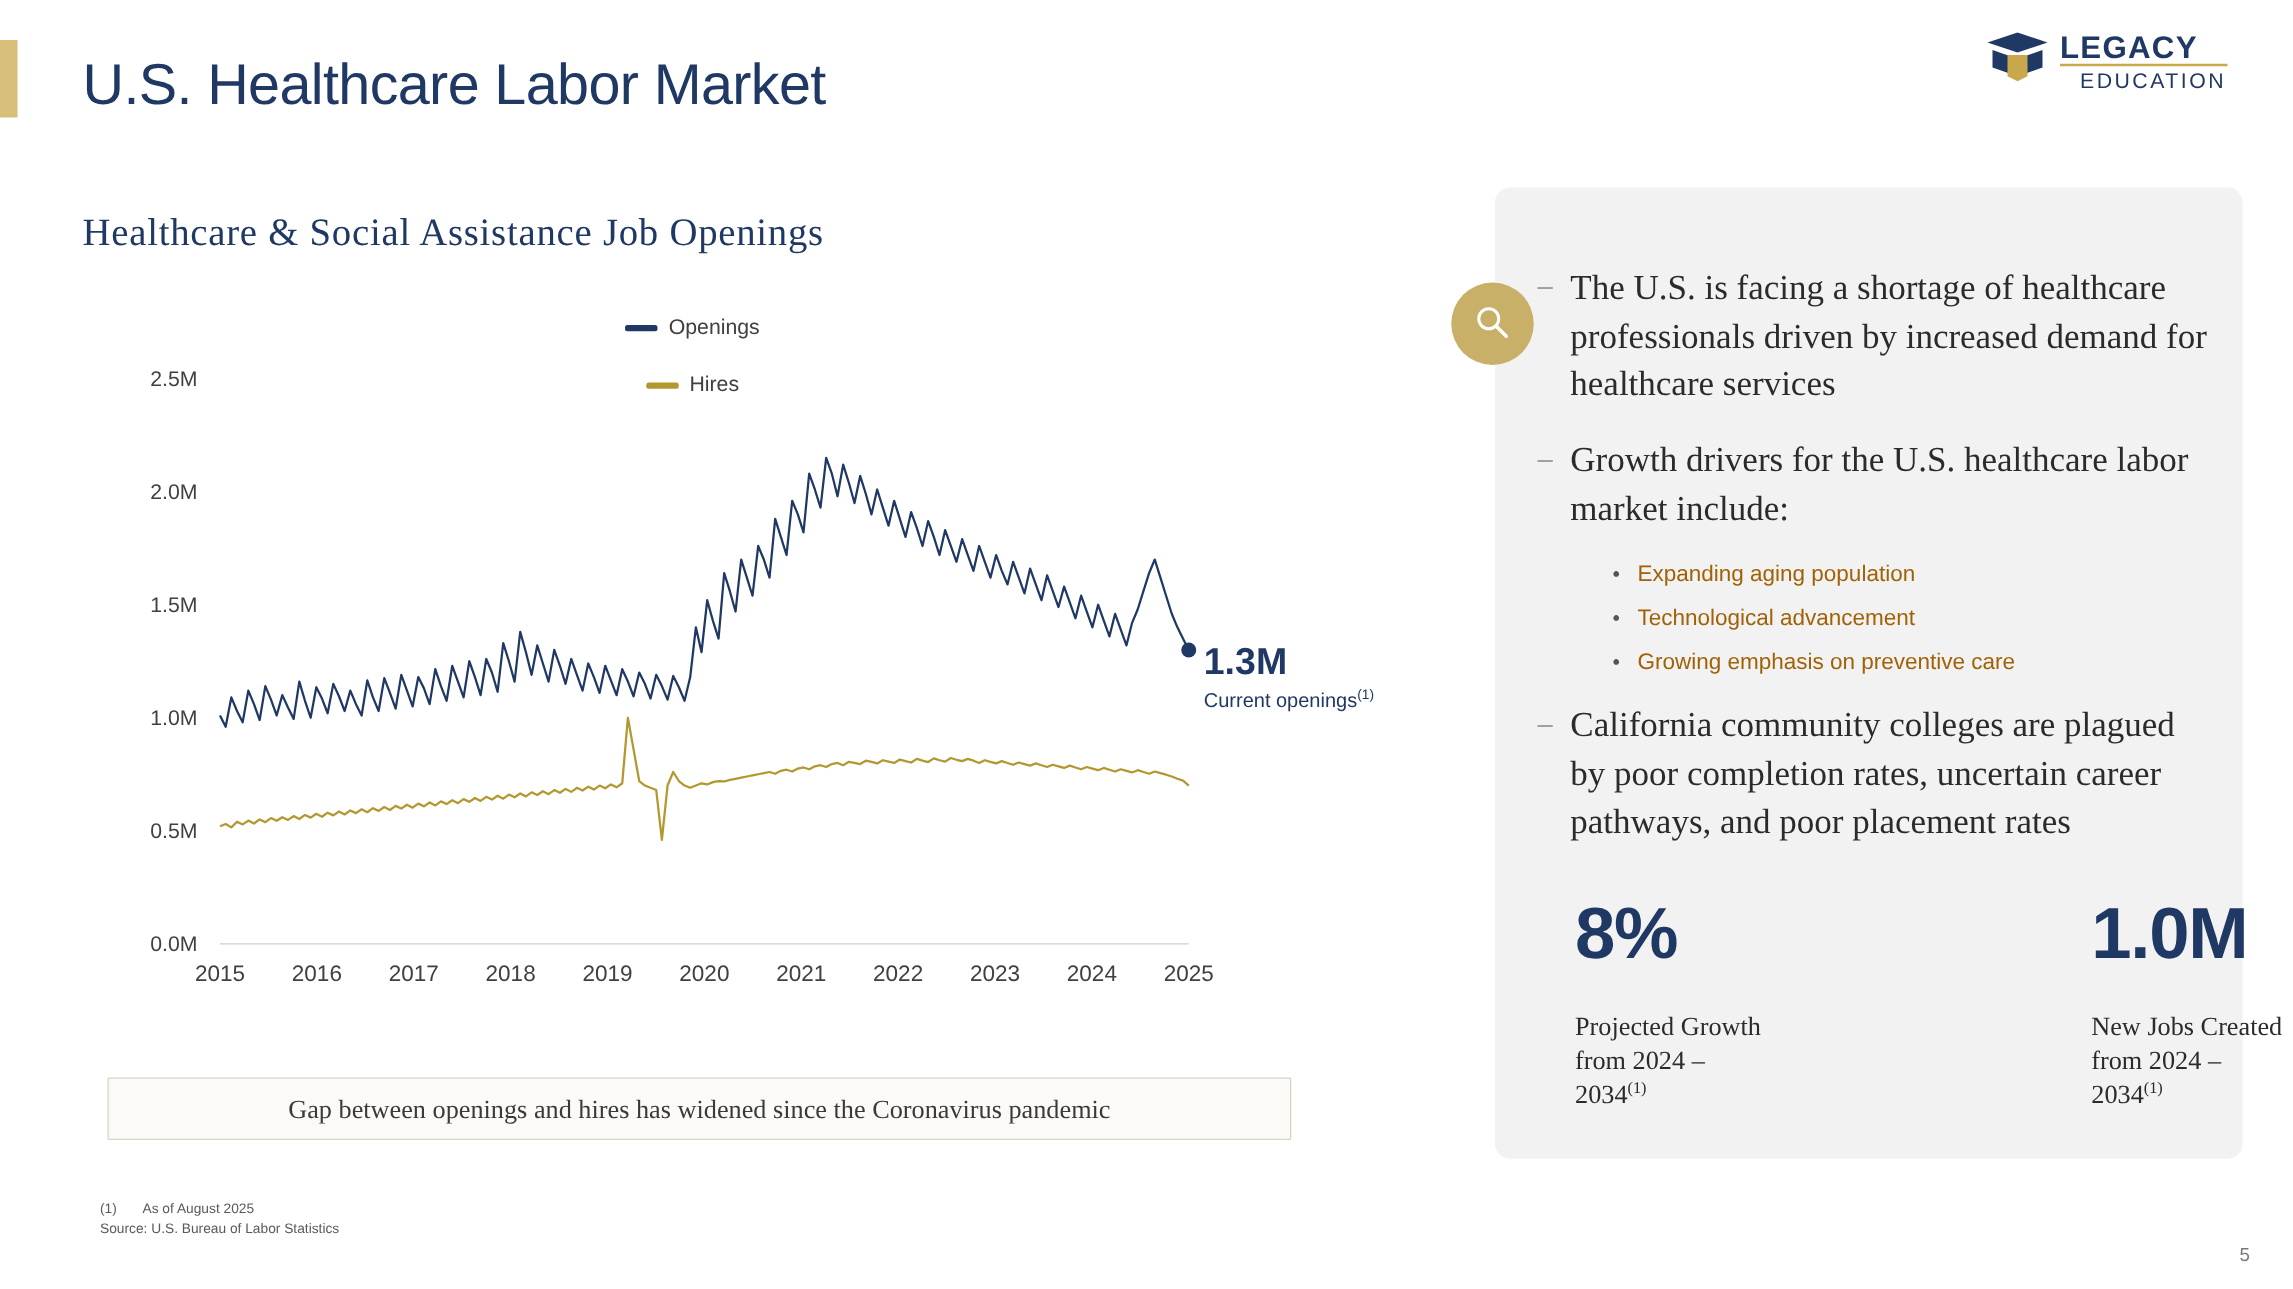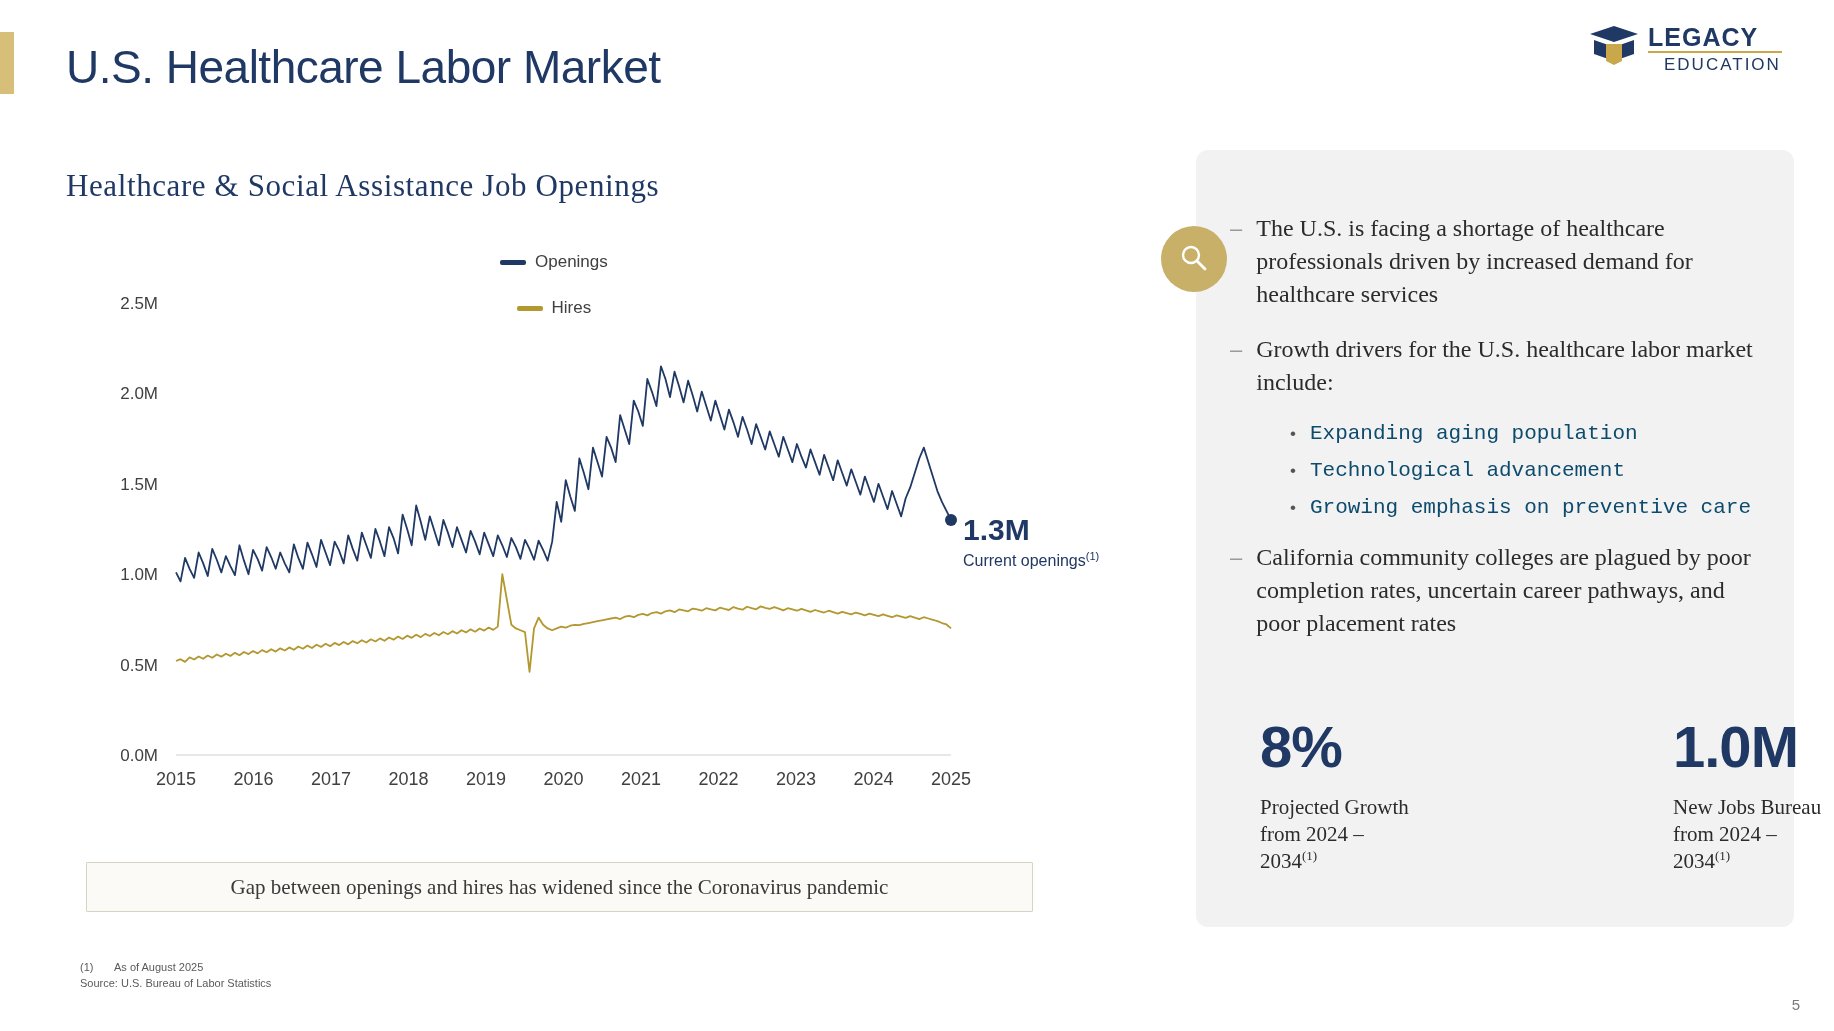--- a/index.html
+++ b/index.html
@@ -167,56 +167,56 @@
   }
   .dash {
     color: #9a9a9a;
     font-size: 22px;
     line-height: 1;
     padding-top: 6px;
     flex: 0 0 auto;
   }
   .bullet-text {
     font-family: "Liberation Serif", serif;
-    font-size: 24px;
+    font-size: 28px;
     color: #2b2b2b;
     line-height: 1.38;
   }
   .sub-list {
     margin: 4px 0 22px 60px;
   }
   .sub-row {
     display: flex;
     gap: 14px;
     margin-bottom: 14px;
     align-items: baseline;
   }
   .sub-dot { color: #555; font-size: 17px; line-height:1; }
   .sub-text {
-    font-family: Liberation Mono, monospace;
-    font-size: 21px;
-    color: #0c4a6e;
+    font-family: Liberation Sans, sans-serif;
+    font-size: 18px;
+    color: #a16207;
   }
 
   .stats {
     position: absolute;
     left: 1260px;
     top: 718px;
     display: flex;
     gap: 252px;
   }
   .stat-value {
     font-size: 58px;
     font-weight: bold;
     color: #1f3864;
     line-height: 1;
     letter-spacing: -1px;
   }
   .stat-label {
-    margin-top: 18px;
+    margin-top: 32px;
     font-family: "Liberation Serif", serif;
     font-size: 21px;
     color: #2b2b2b;
     line-height: 1.28;
   }
   .stat-label sup { font-size: 13px; }
 </style>
 </head>
 <body>
 
@@ -333,17 +333,17 @@
   <div>
     <div class="stat-value">8%</div>
     <div class="stat-label">
       <span>Projected Growth</span><br>
       <span>from 2024 – 2034</span><sup>(1)</sup>
     </div>
   </div>
   <div>
     <div class="stat-value">1.0M</div>
     <div class="stat-label">
-      <span>New Jobs Bureau</span><br>
+      <span>New Jobs Created</span><br>
       <span>from 2024 – 2034</span><sup>(1)</sup>
     </div>
   </div>
 </div>
 
 </body></html>

